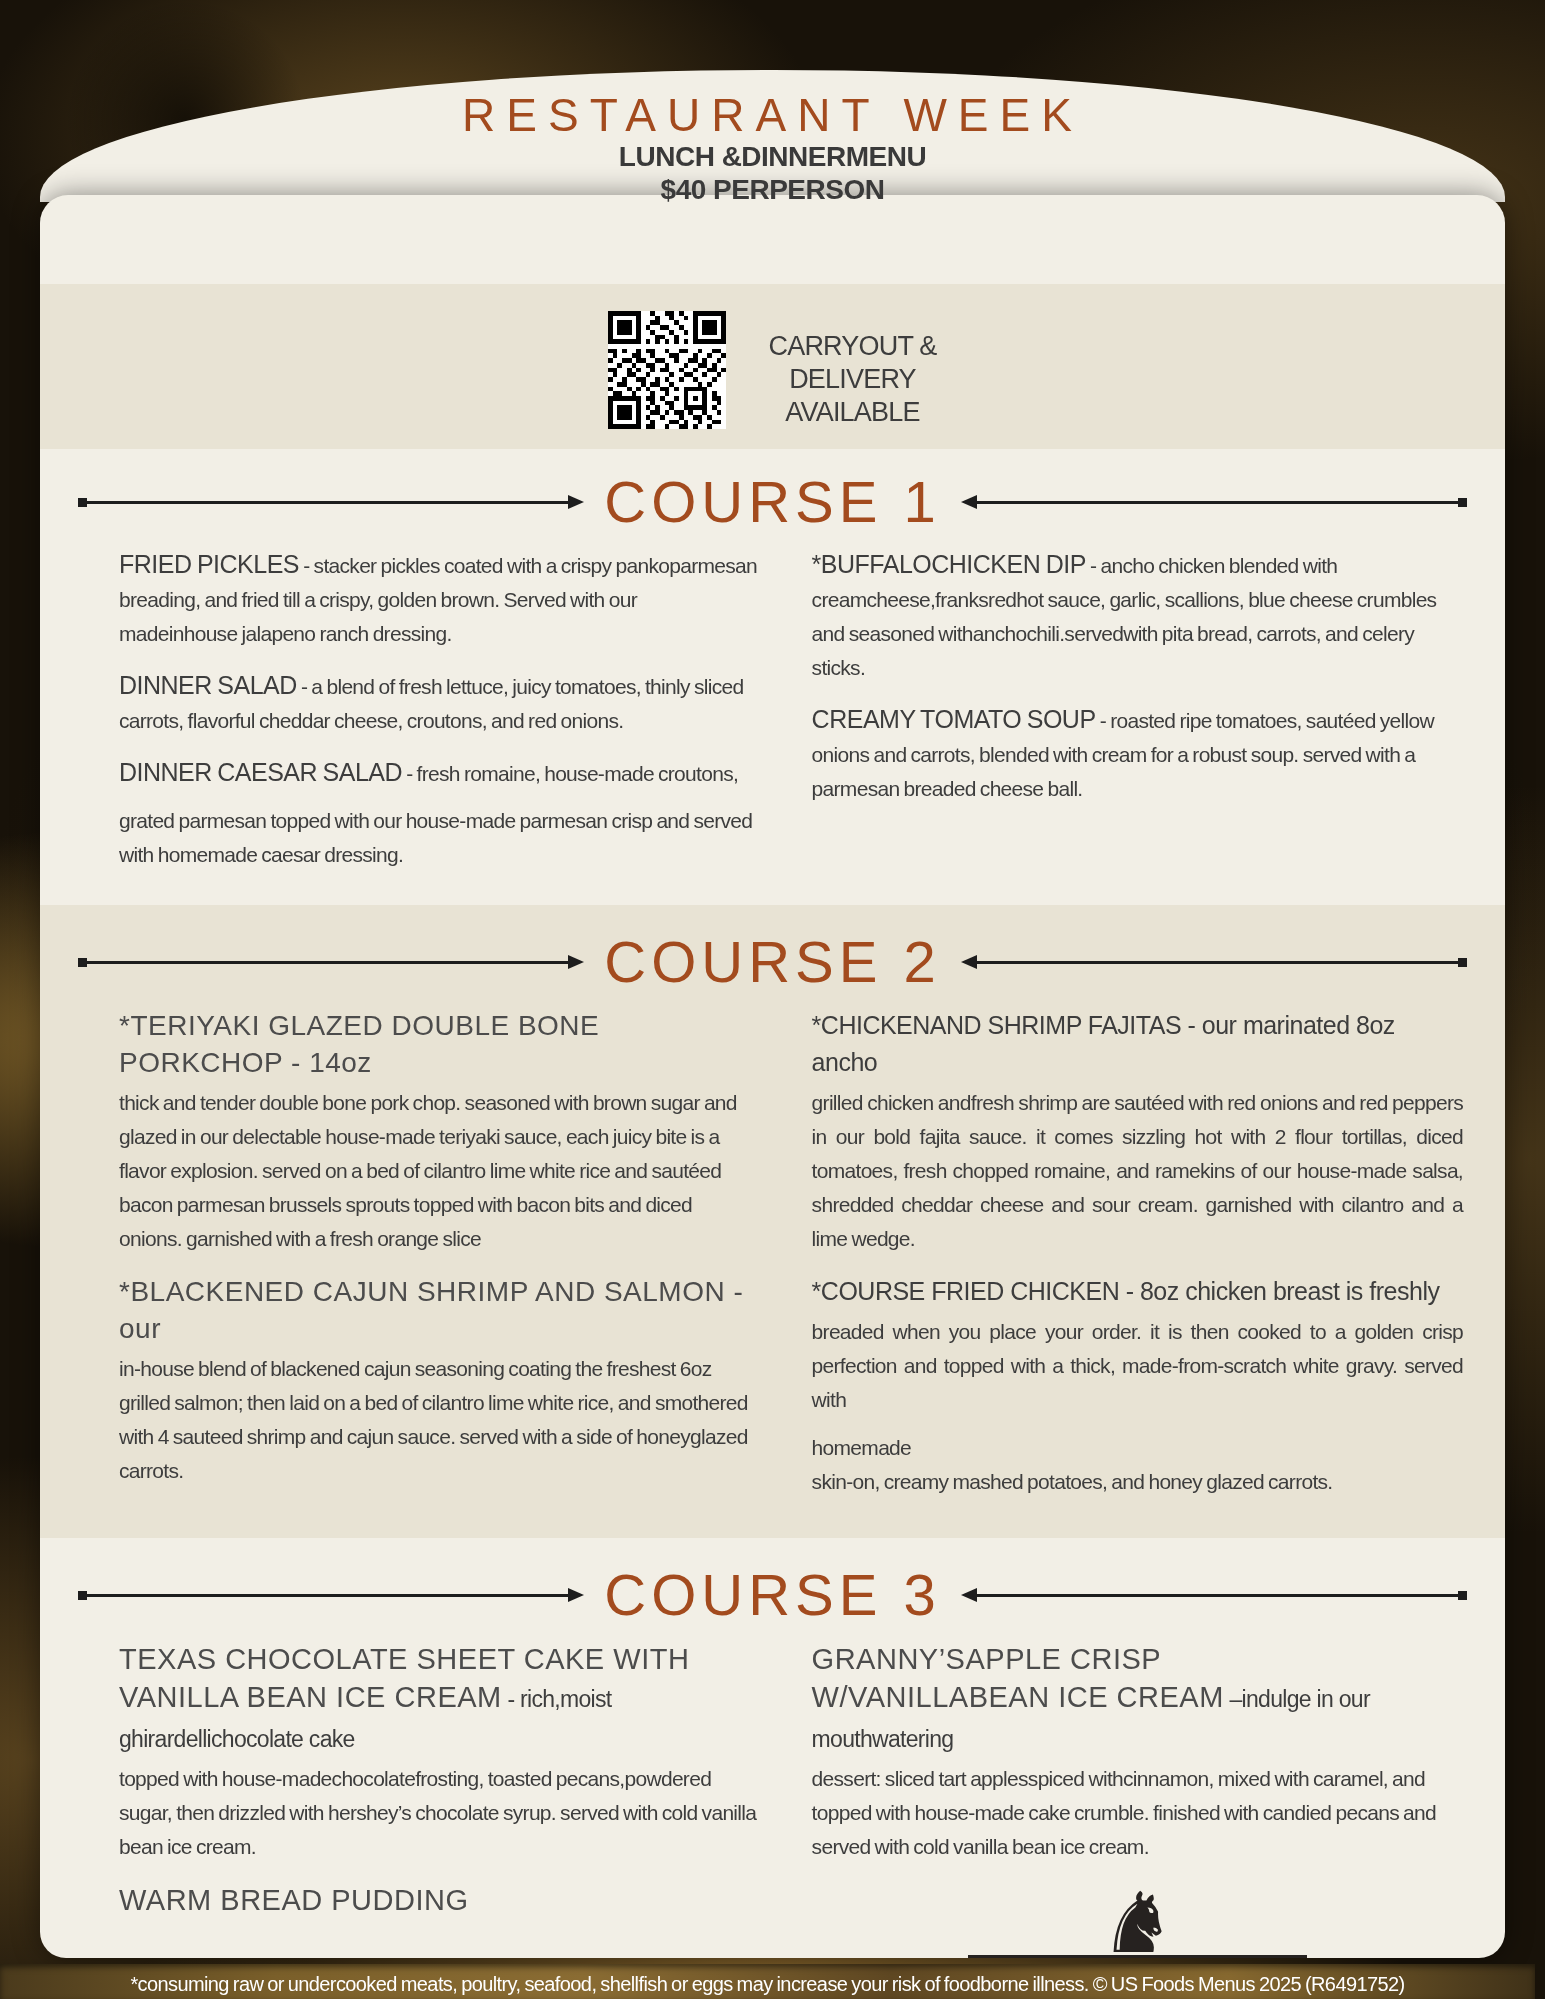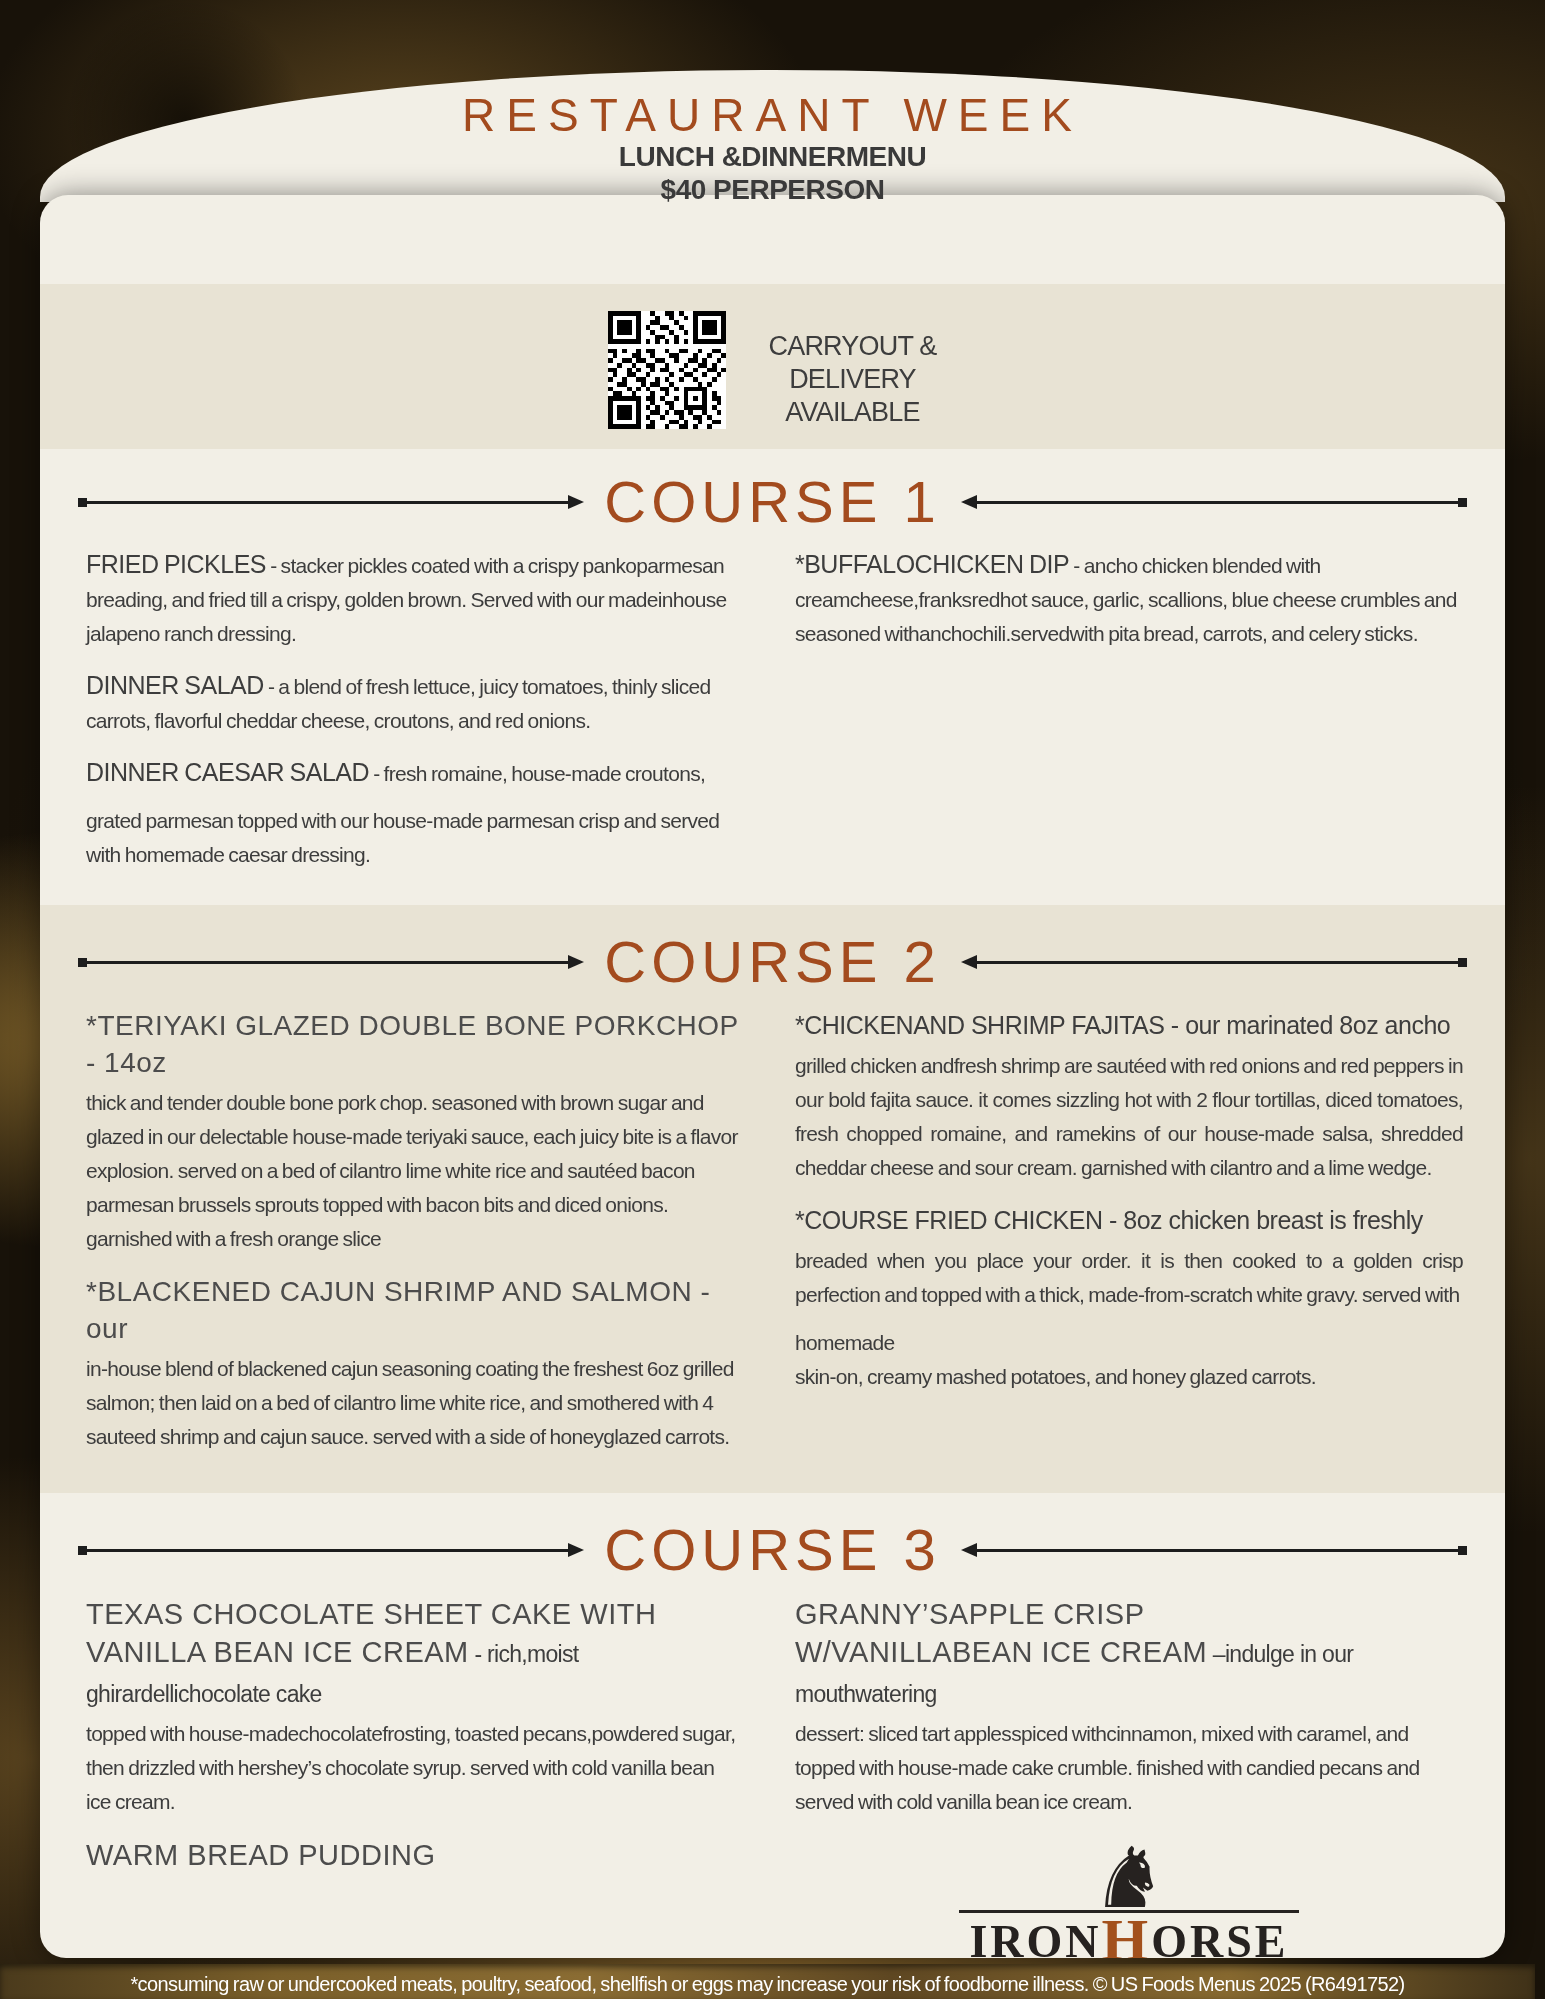--- a/index.html
+++ b/index.html
@@ -36,21 +36,21 @@
   .course-head{display:flex;align-items:center;padding:0 38px;margin-top:22px;}
   .course-head h2{margin:0 20px;font:400 58px/62px "Liberation Sans",sans-serif;letter-spacing:5px;color:#a34b1e;white-space:nowrap;}
   .rule{flex:1;display:flex;align-items:center;}
   .rule .cap{width:9px;height:9px;background:#1d1d1d;flex:none;}
   .rule .ln{flex:1;height:3px;background:#1d1d1d;}
   .rule .tri{width:0;height:0;border-top:7px solid transparent;border-bottom:7px solid transparent;flex:none;}
   .rule.l .tri{border-left:16px solid #1d1d1d;}
   .rule.r .tri{border-right:16px solid #1d1d1d;}
 
   
-  .grid{display:grid;grid-template-columns:1fr 1.02fr;column-gap:54px;padding:14px 42px 0 46px;}
+  .grid{display:grid;grid-template-columns:1fr 1.02fr;column-gap:54px;padding:14px 42px 0 79px;}
   .mi,.mi2-d{margin:0 0 17px;font:400 21px/34px "Liberation Sans",sans-serif;letter-spacing:-0.7px;word-spacing:-1px;color:#3d3d3d;}
   .mi-t{font-size:25px;letter-spacing:-0.5px;}
   .mi-cont{margin-top:-4px;}
   .mi2{margin:0 0 8px;}
   .mi2-t{margin:0 0 5px;font:400 28px/37px "Liberation Sans",sans-serif;letter-spacing:0.5px;color:#4c4c4c;}
   .mi2-t.cond-t{font-size:25px;letter-spacing:-0.5px;color:#3d3d3d;}
   .just{text-align:justify;}
   .mi2-d.gapline{margin-bottom:12px;}
   .mi2-d.homemade{margin:14px 0 0;}
   .mi3{margin:0 0 14px;}
@@ -137,20 +137,21 @@
 
     <div class="grid">
       <div>
         <p class="mi"><span class="mi-t">FRIED PICKLES</span><span> - stacker pickles coated with a crispy pankoparmesan breading, and fried till a crispy, golden brown. Served with our madeinhouse jalapeno ranch dressing.</span></p>
         <p class="mi"><span class="mi-t">DINNER SALAD</span><span> - a blend of fresh lettuce, juicy tomatoes, thinly sliced carrots, flavorful cheddar cheese, croutons, and red onions.</span></p>
         <p class="mi"><span class="mi-t">DINNER CAESAR SALAD</span><span> - fresh romaine, house-made croutons,</span></p>
         <p class="mi mi-cont">grated parmesan topped with our house-made parmesan crisp and served with homemade caesar dressing.</p>
       </div>
       <div>
         <p class="mi"><span class="mi-t">*BUFFALOCHICKEN DIP</span><span> - ancho chicken blended with creamcheese,franksredhot sauce, garlic, scallions, blue cheese crumbles and seasoned withanchochili.servedwith pita bread, carrots, and celery sticks.</span></p>
+        <p class="mi"><span class="mi-t">CREAMY TOMATO SOUP</span><span> - roasted ripe tomatoes, sautéed yellow onions and carrots, blended with cream for a robust soup. served with a parmesan breaded cheese ball.</span></p>
       </div>
     </div>
 
     <div class="band">
       <div class="course-head">
         <span class="rule l">
             <i class="cap"></i>
             <i class="ln"></i>
             <i class="tri"></i>
           </span>

